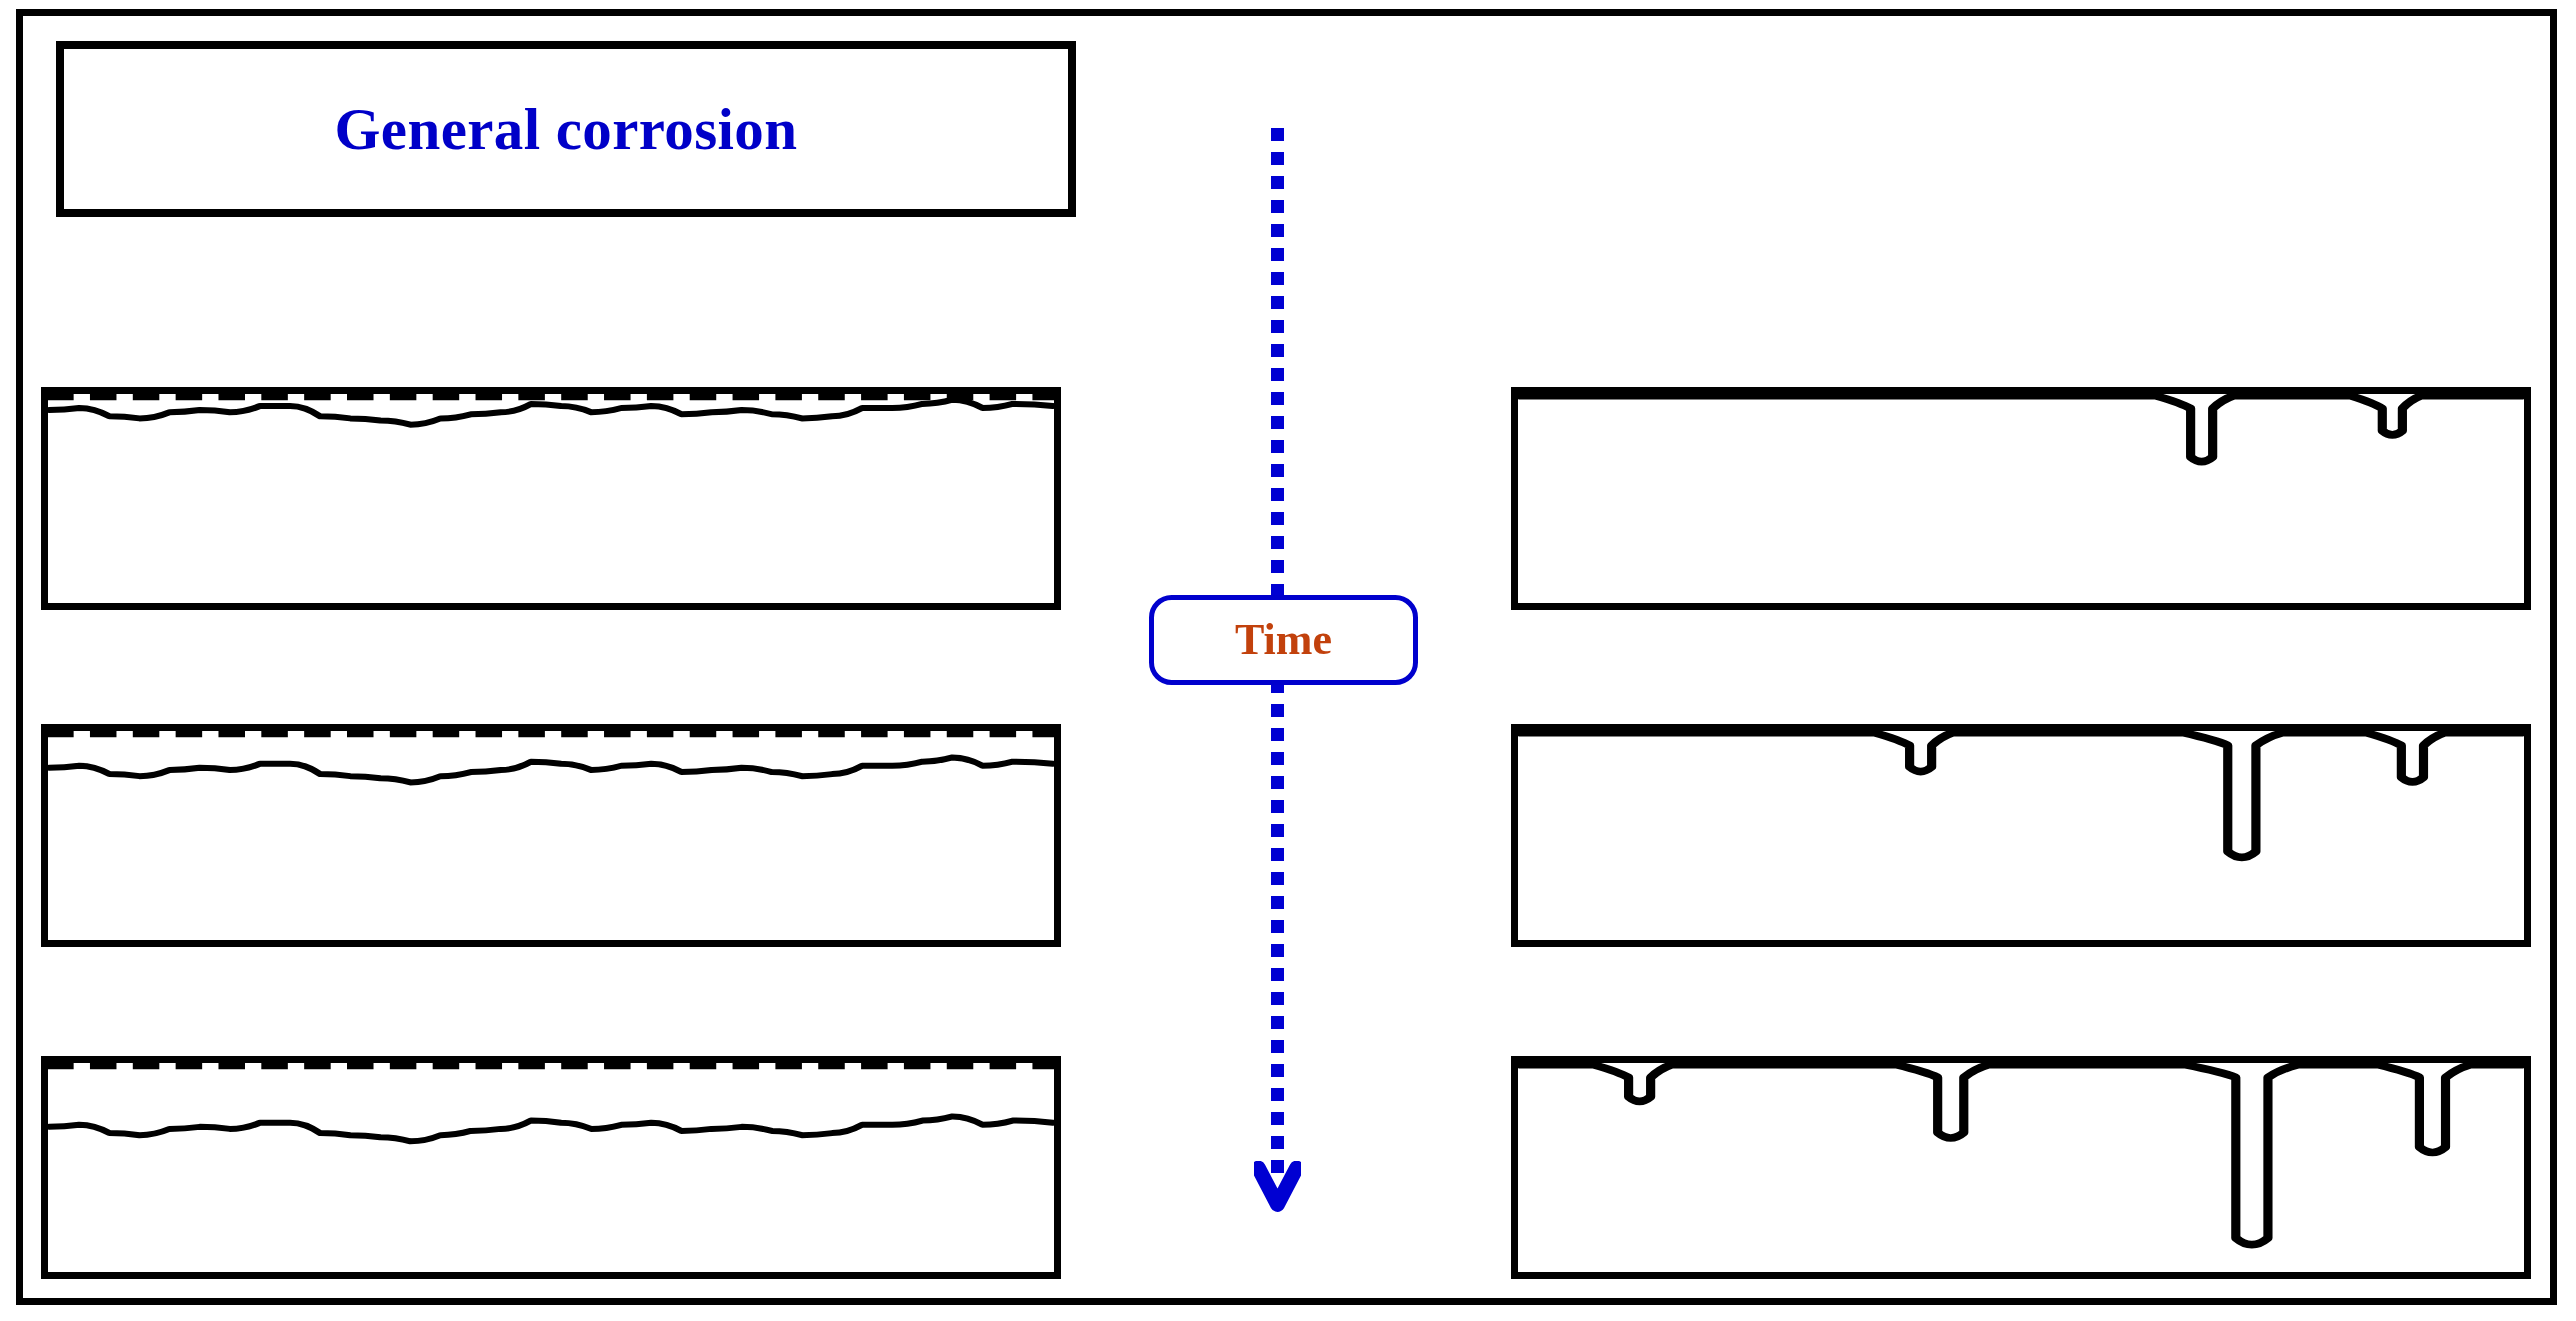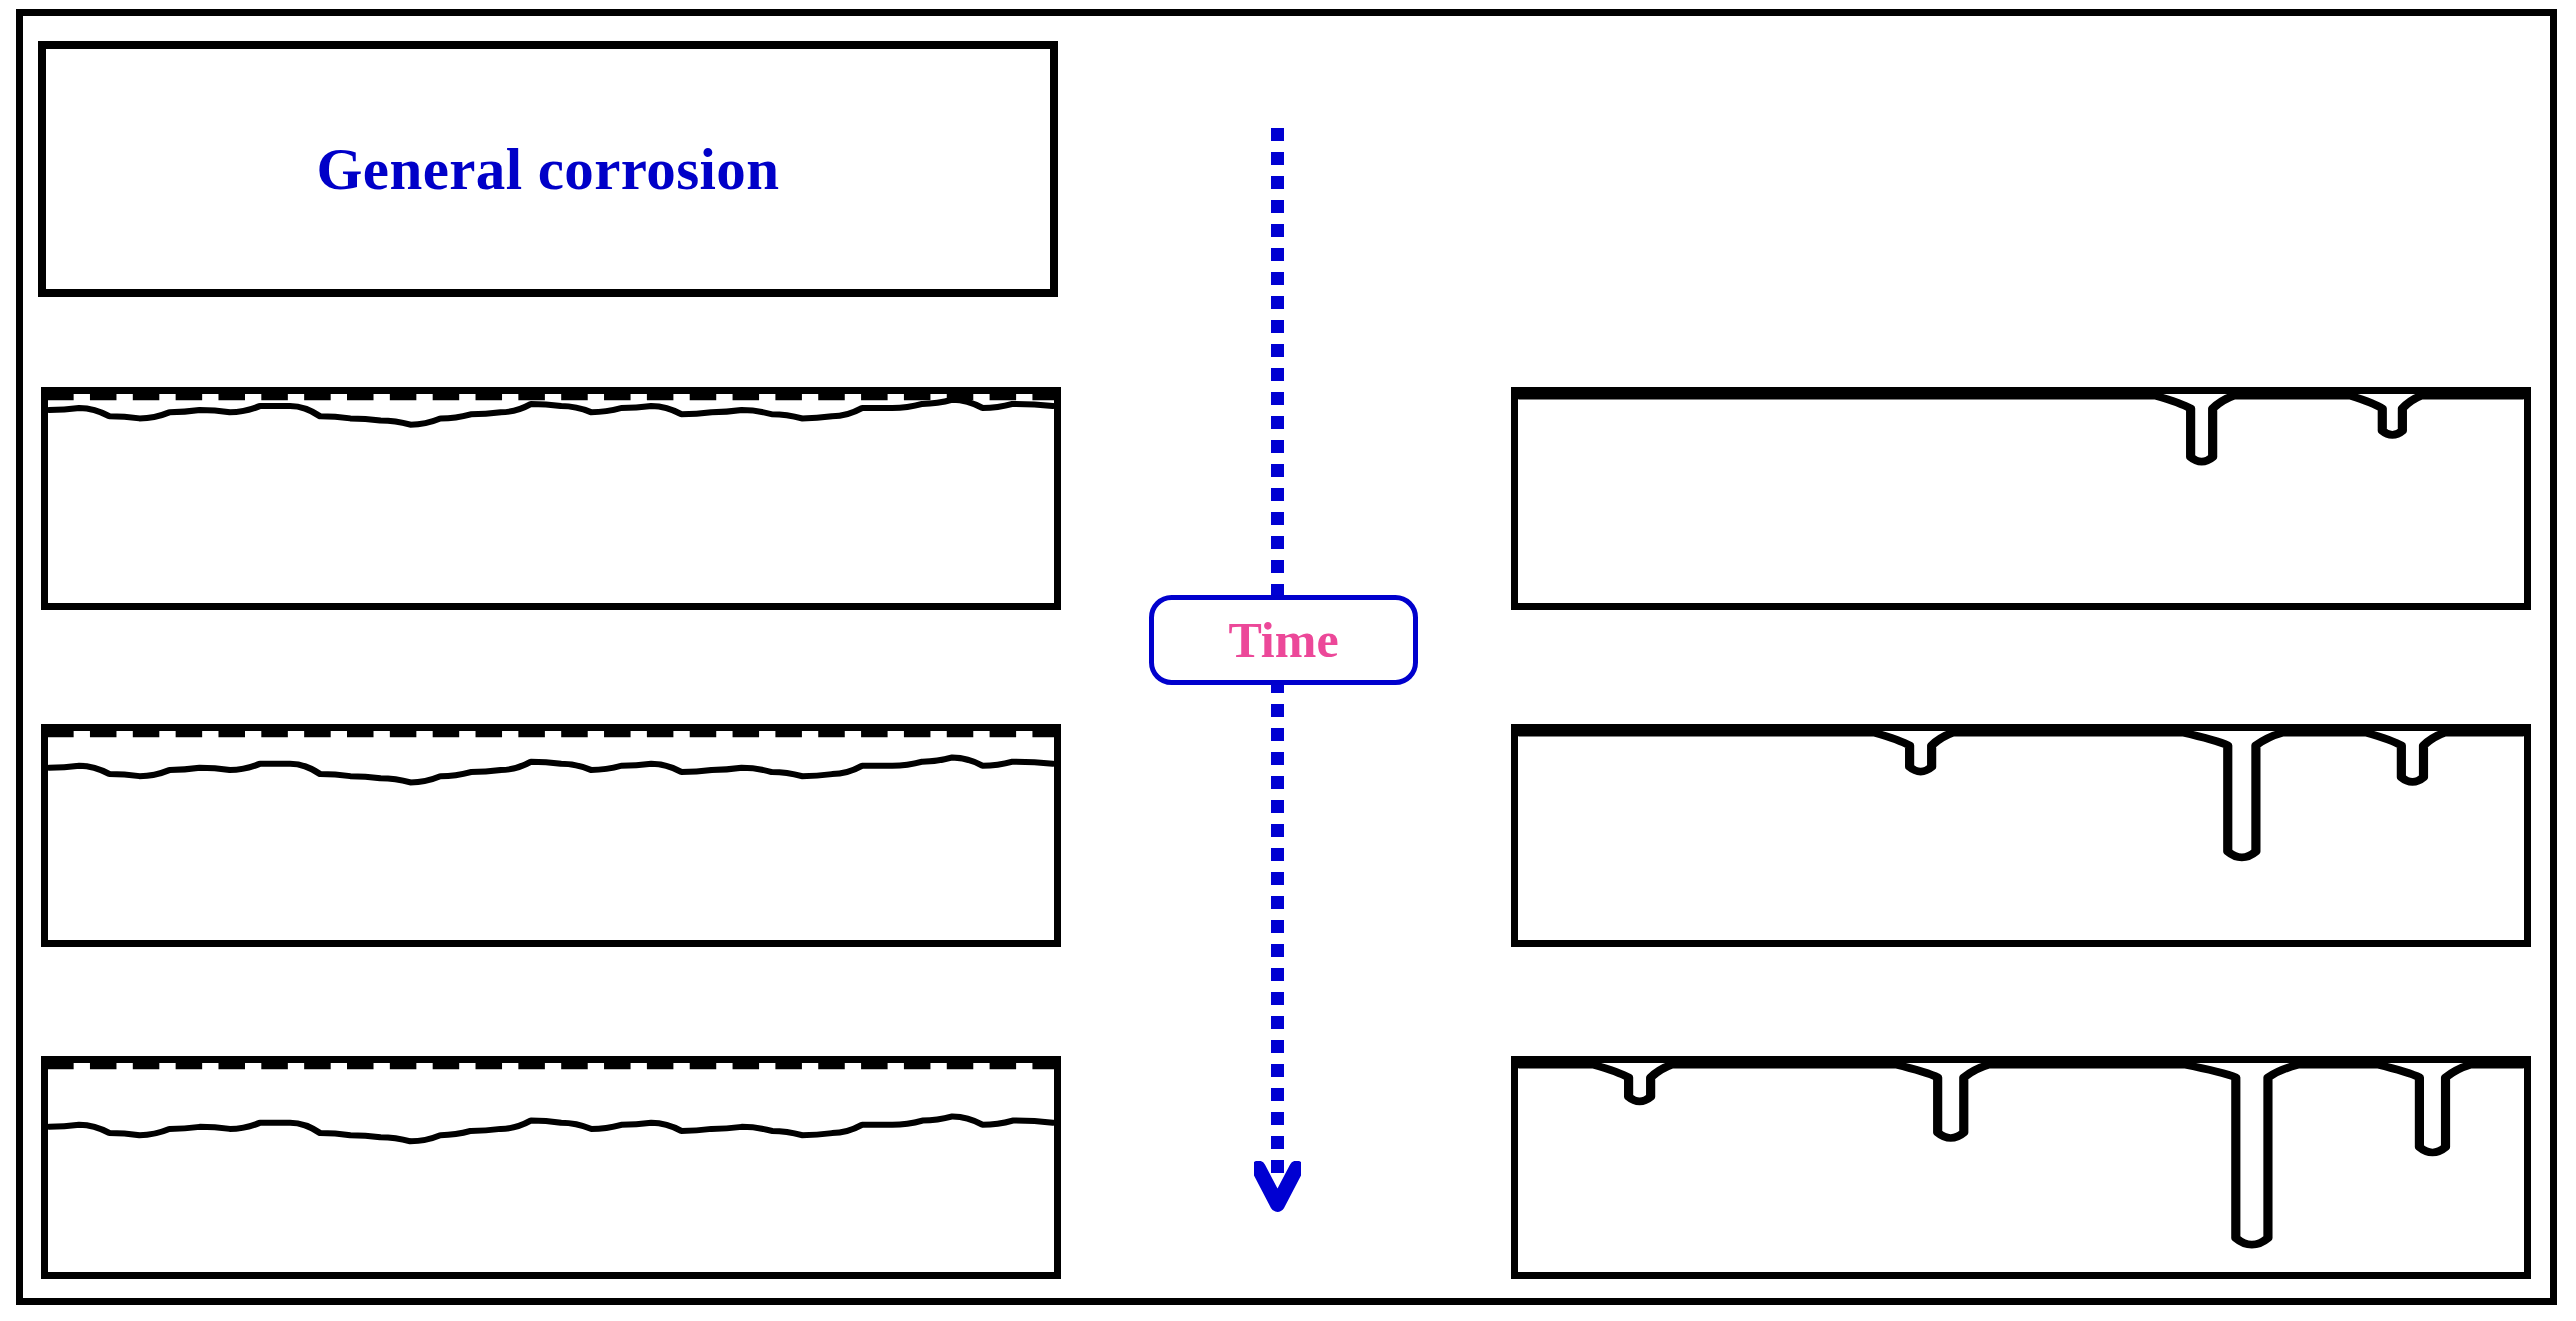--- a/index.html
+++ b/index.html
@@ -39,24 +39,24 @@
   }
   .title-text {
     color: #0000c8;
     font-weight: bold;
     font-size: 59px;
     letter-spacing: 0.4px;
     line-height: 1;
     white-space: nowrap;
   }
   #title-box-general {
-    left: 38px;
+    left: 56px;
     top: 41px;
     width: 1020px;
-    height: 256px;
+    height: 176px;
   }
   #title-box-localized {
     left: 1511px;
     top: 41px;
     width: 1020px;
     height: 216px;
   }
   
   .panel {
     position: absolute;
@@ -129,23 +129,23 @@
     width: 259px;
     height: 80px;
     border: 5.2px solid #0000cd;
     border-radius: 22.5px;
     background: #ffffff;
     display: flex;
     align-items: center;
     justify-content: center;
   }
   #time-label-text {
-    color: #ec4899;
+    color: #c2410c;
     font-weight: bold;
-    font-size: 50px;
+    font-size: 44px;
     line-height: 1;
   }
 </style>
 </head>
 <body>
 
 <div id="figure">
 
   <div id="outer-frame"></div>
 

